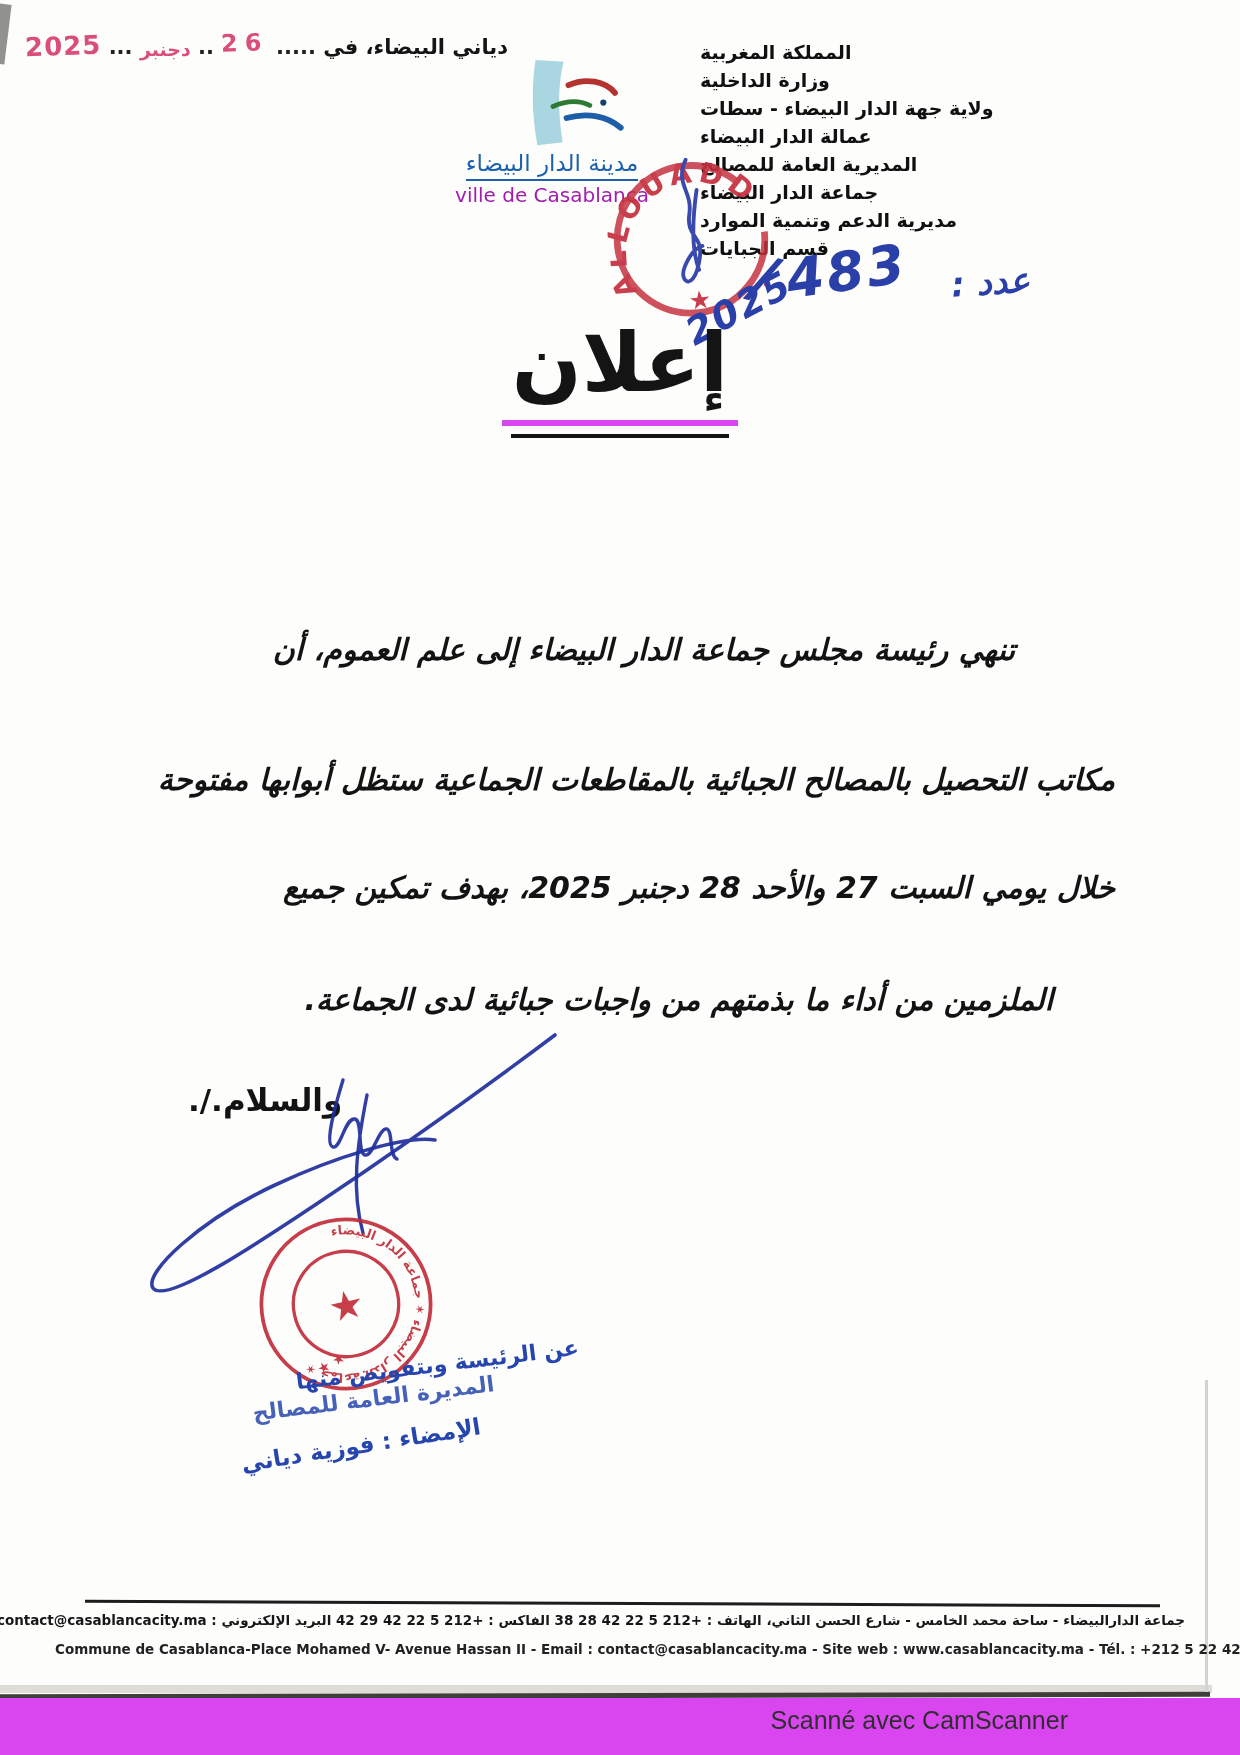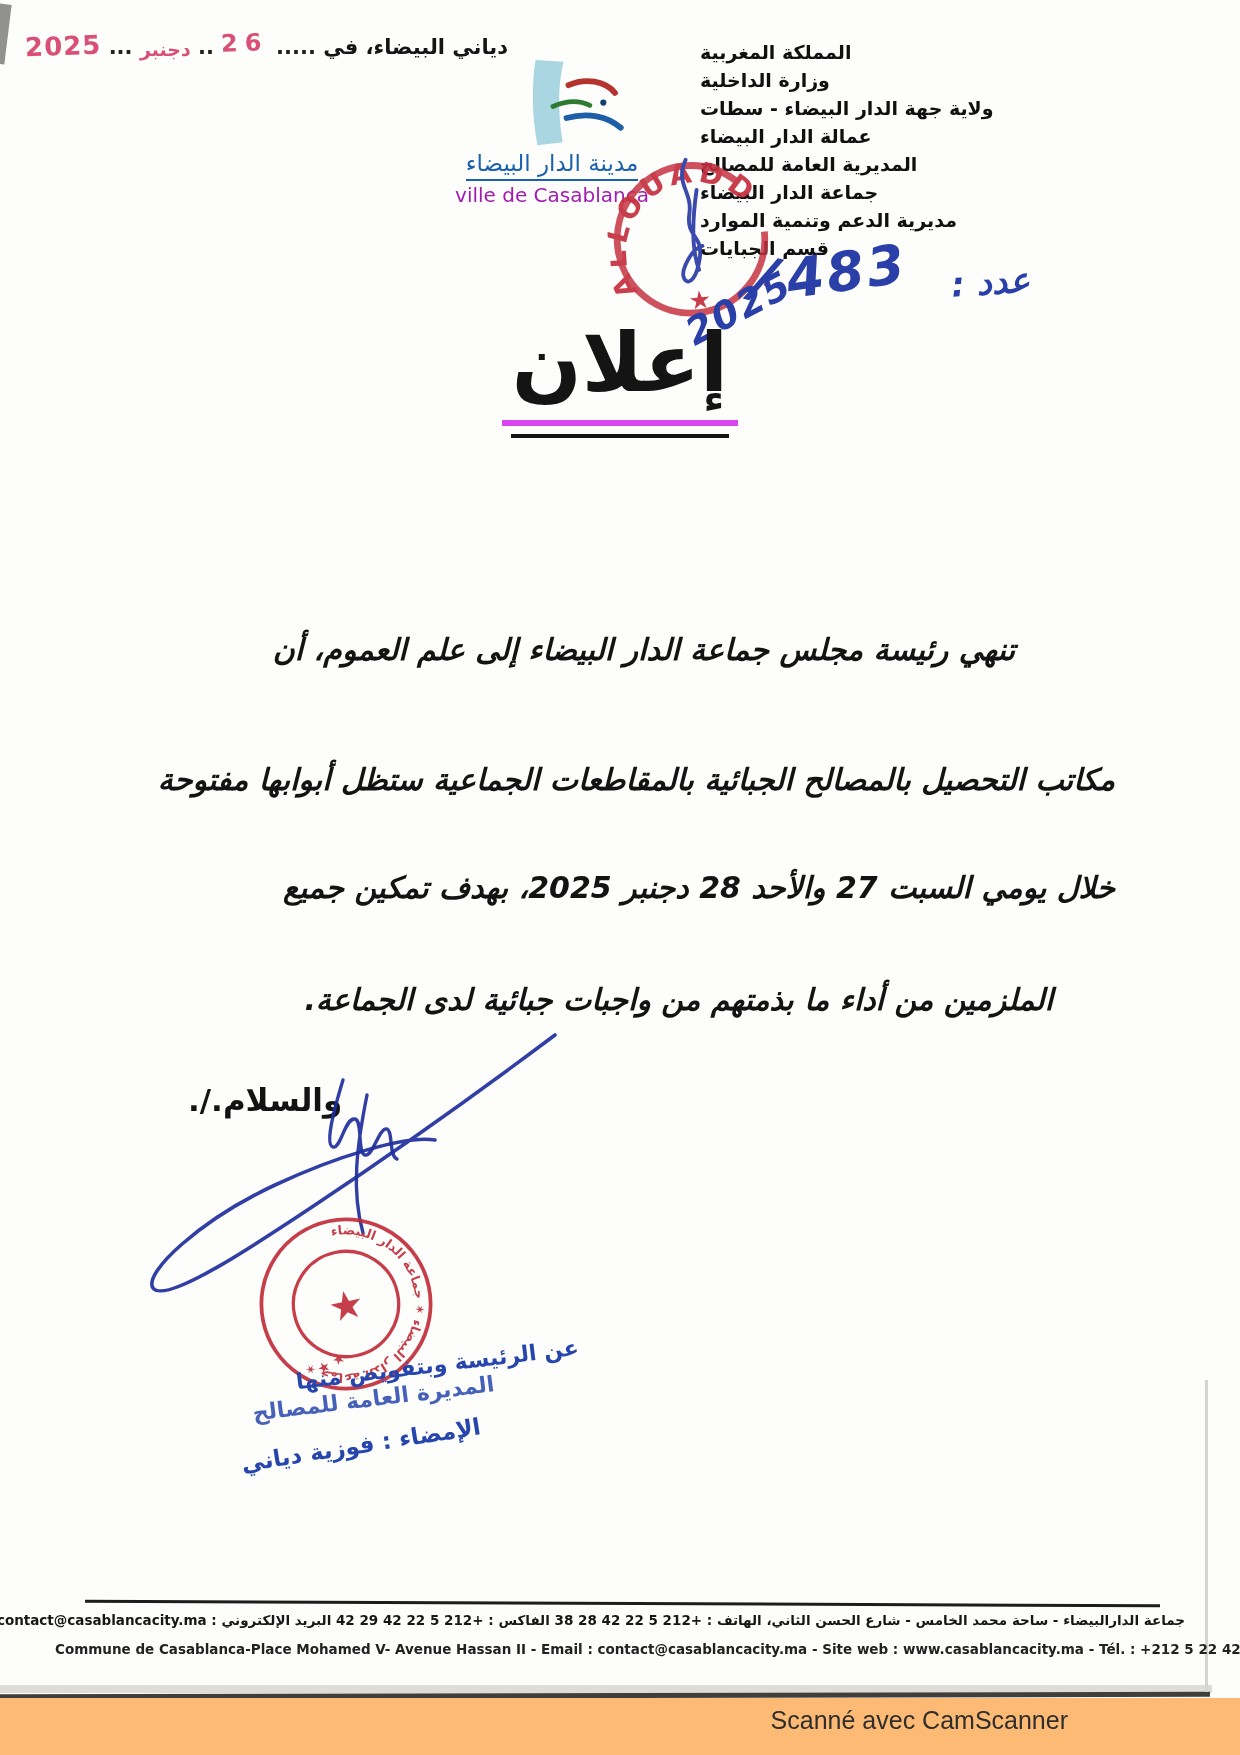--- a/index.html
+++ b/index.html
@@ -68,21 +68,21 @@
   .sig3{left:240px;top:1432px;font-size:23px;transform:rotate(-9deg);}
 
   
   .footer-rule{left:85px;top:1602px;width:1075px;height:3px;background:#1d1d1d;transform:rotate(0.25deg);}
   .footer-ar{left:55px;top:1612px;width:1130px;direction:rtl;text-align:center;
     font-size:13.5px;font-weight:bold;color:#171717;white-space:nowrap;}
   .footer-fr{left:55px;top:1641px;width:1130px;text-align:center;font-size:13.5px;
     font-weight:bold;color:#222;white-space:nowrap;}
 
   
-  .scan-strip{left:0;top:1698px;width:1240px;height:57px;background:#fdba74;}
+  .scan-strip{left:0;top:1698px;width:1240px;height:57px;background:#d946ef;}
   .camscanner{position:absolute;right:172px;top:8px;font-size:25px;color:#2e2e2e;
     font-family:"Liberation Sans",sans-serif;}
 </style>
 </head>
 <body>
 
 <div class="page">
 
   <div class="abs art-topleft"></div>
   <div class="abs art-bottom-shadow"></div>

